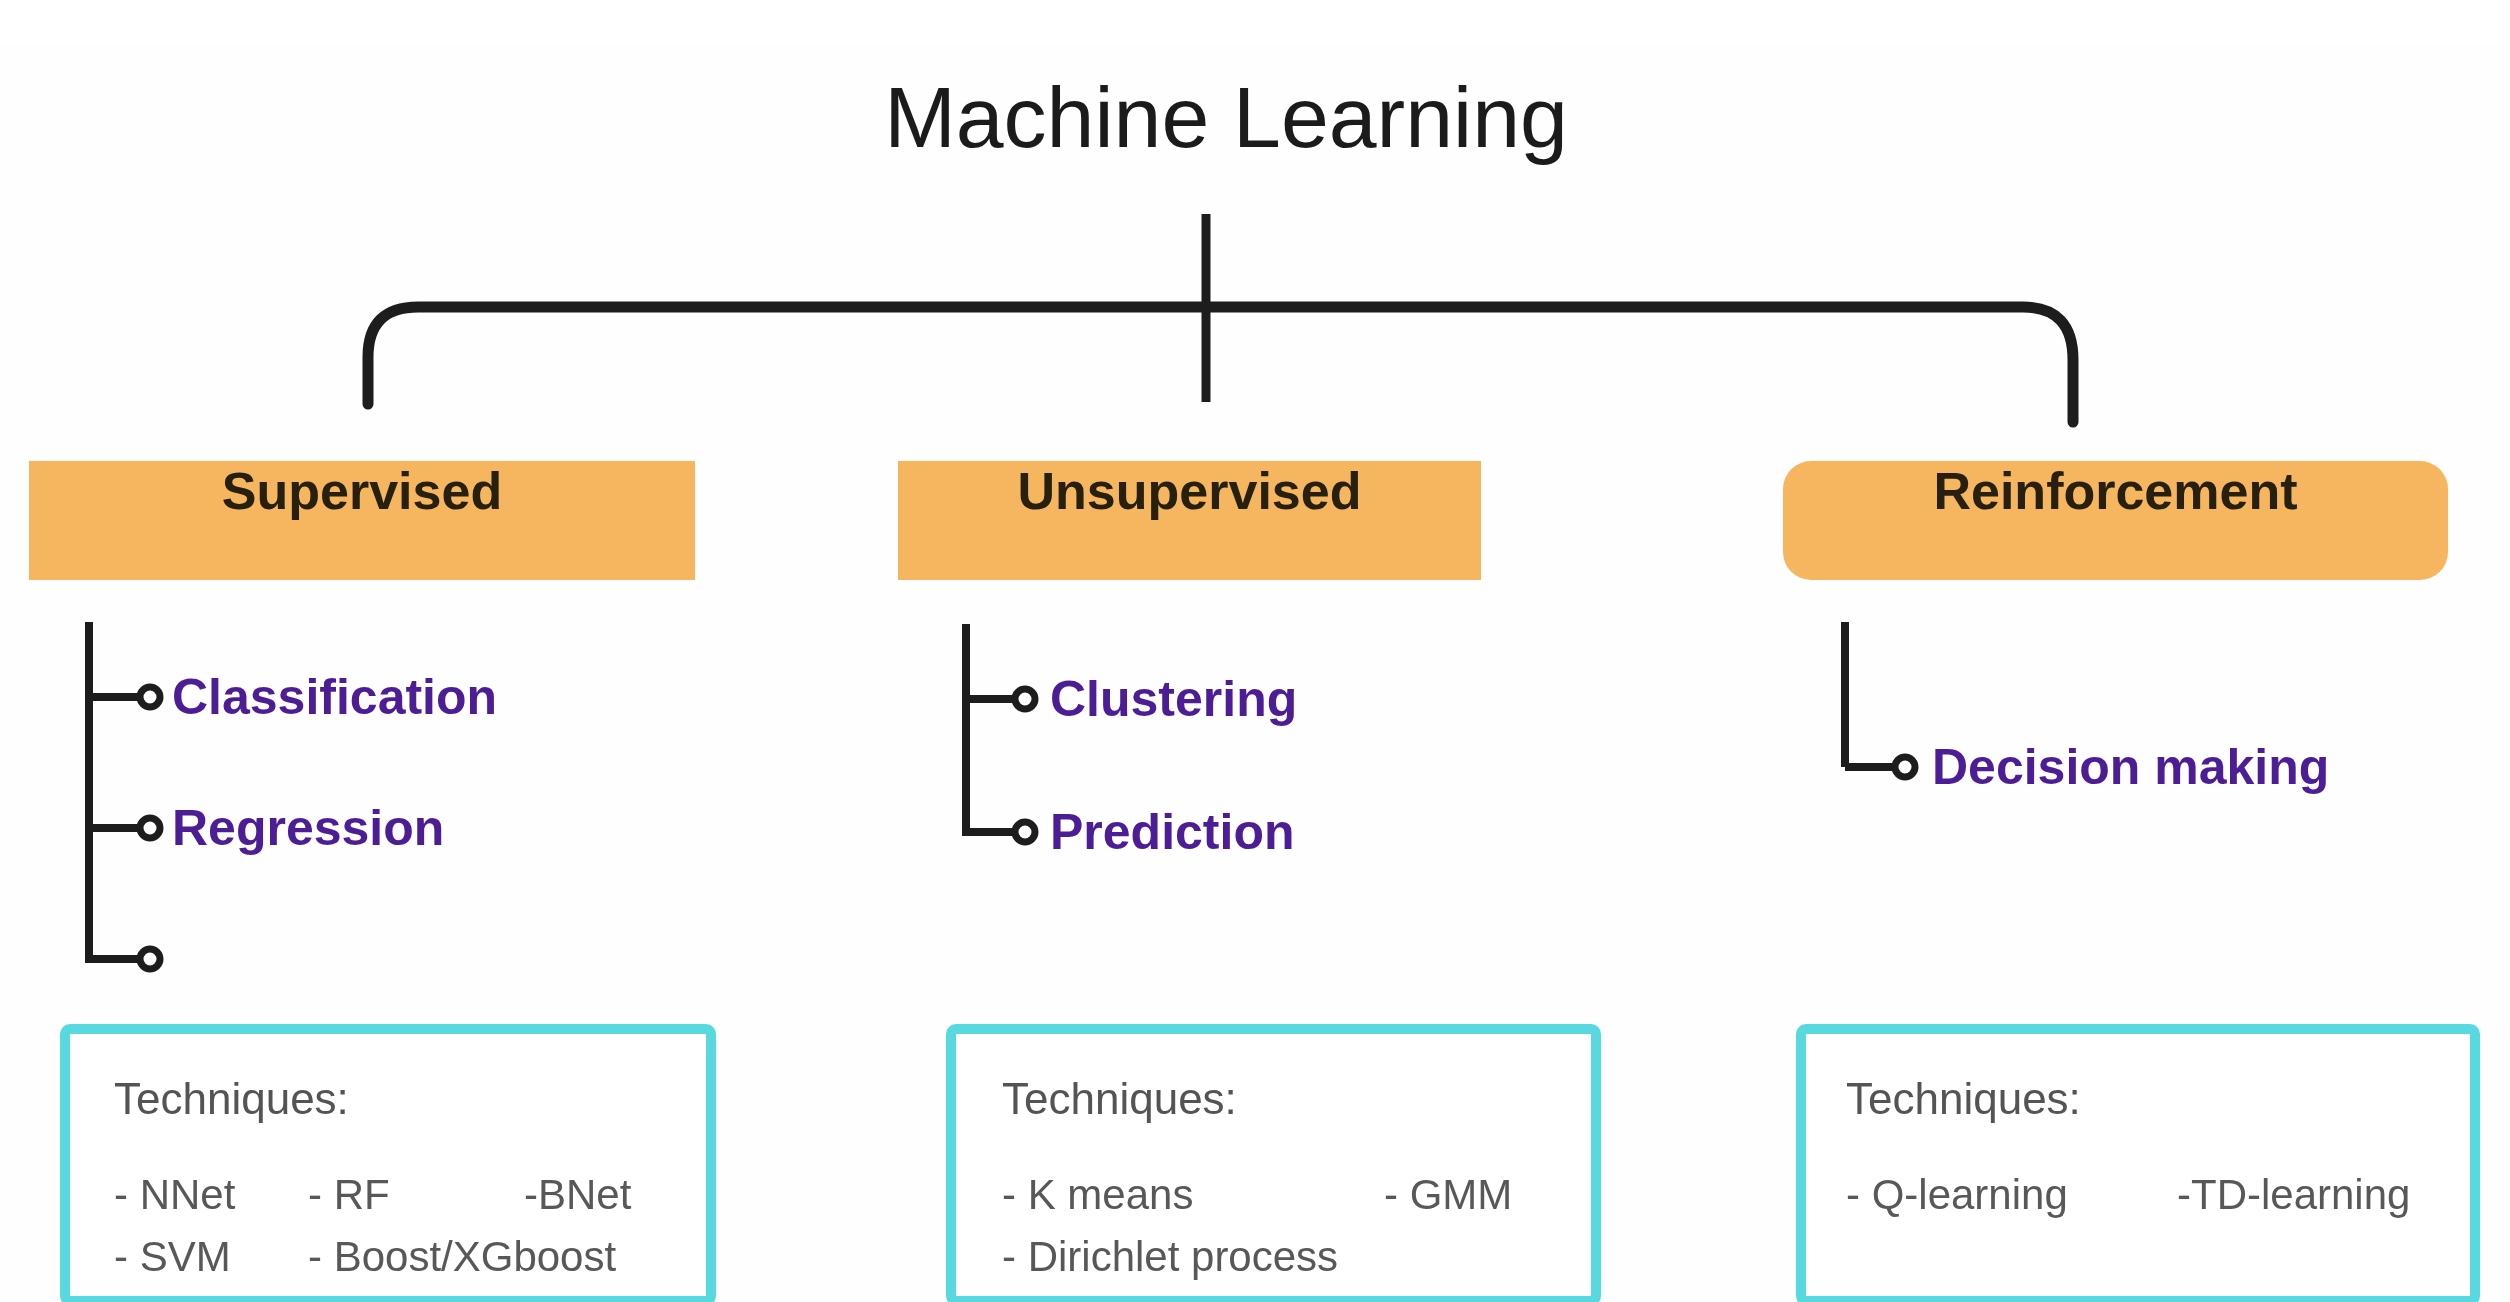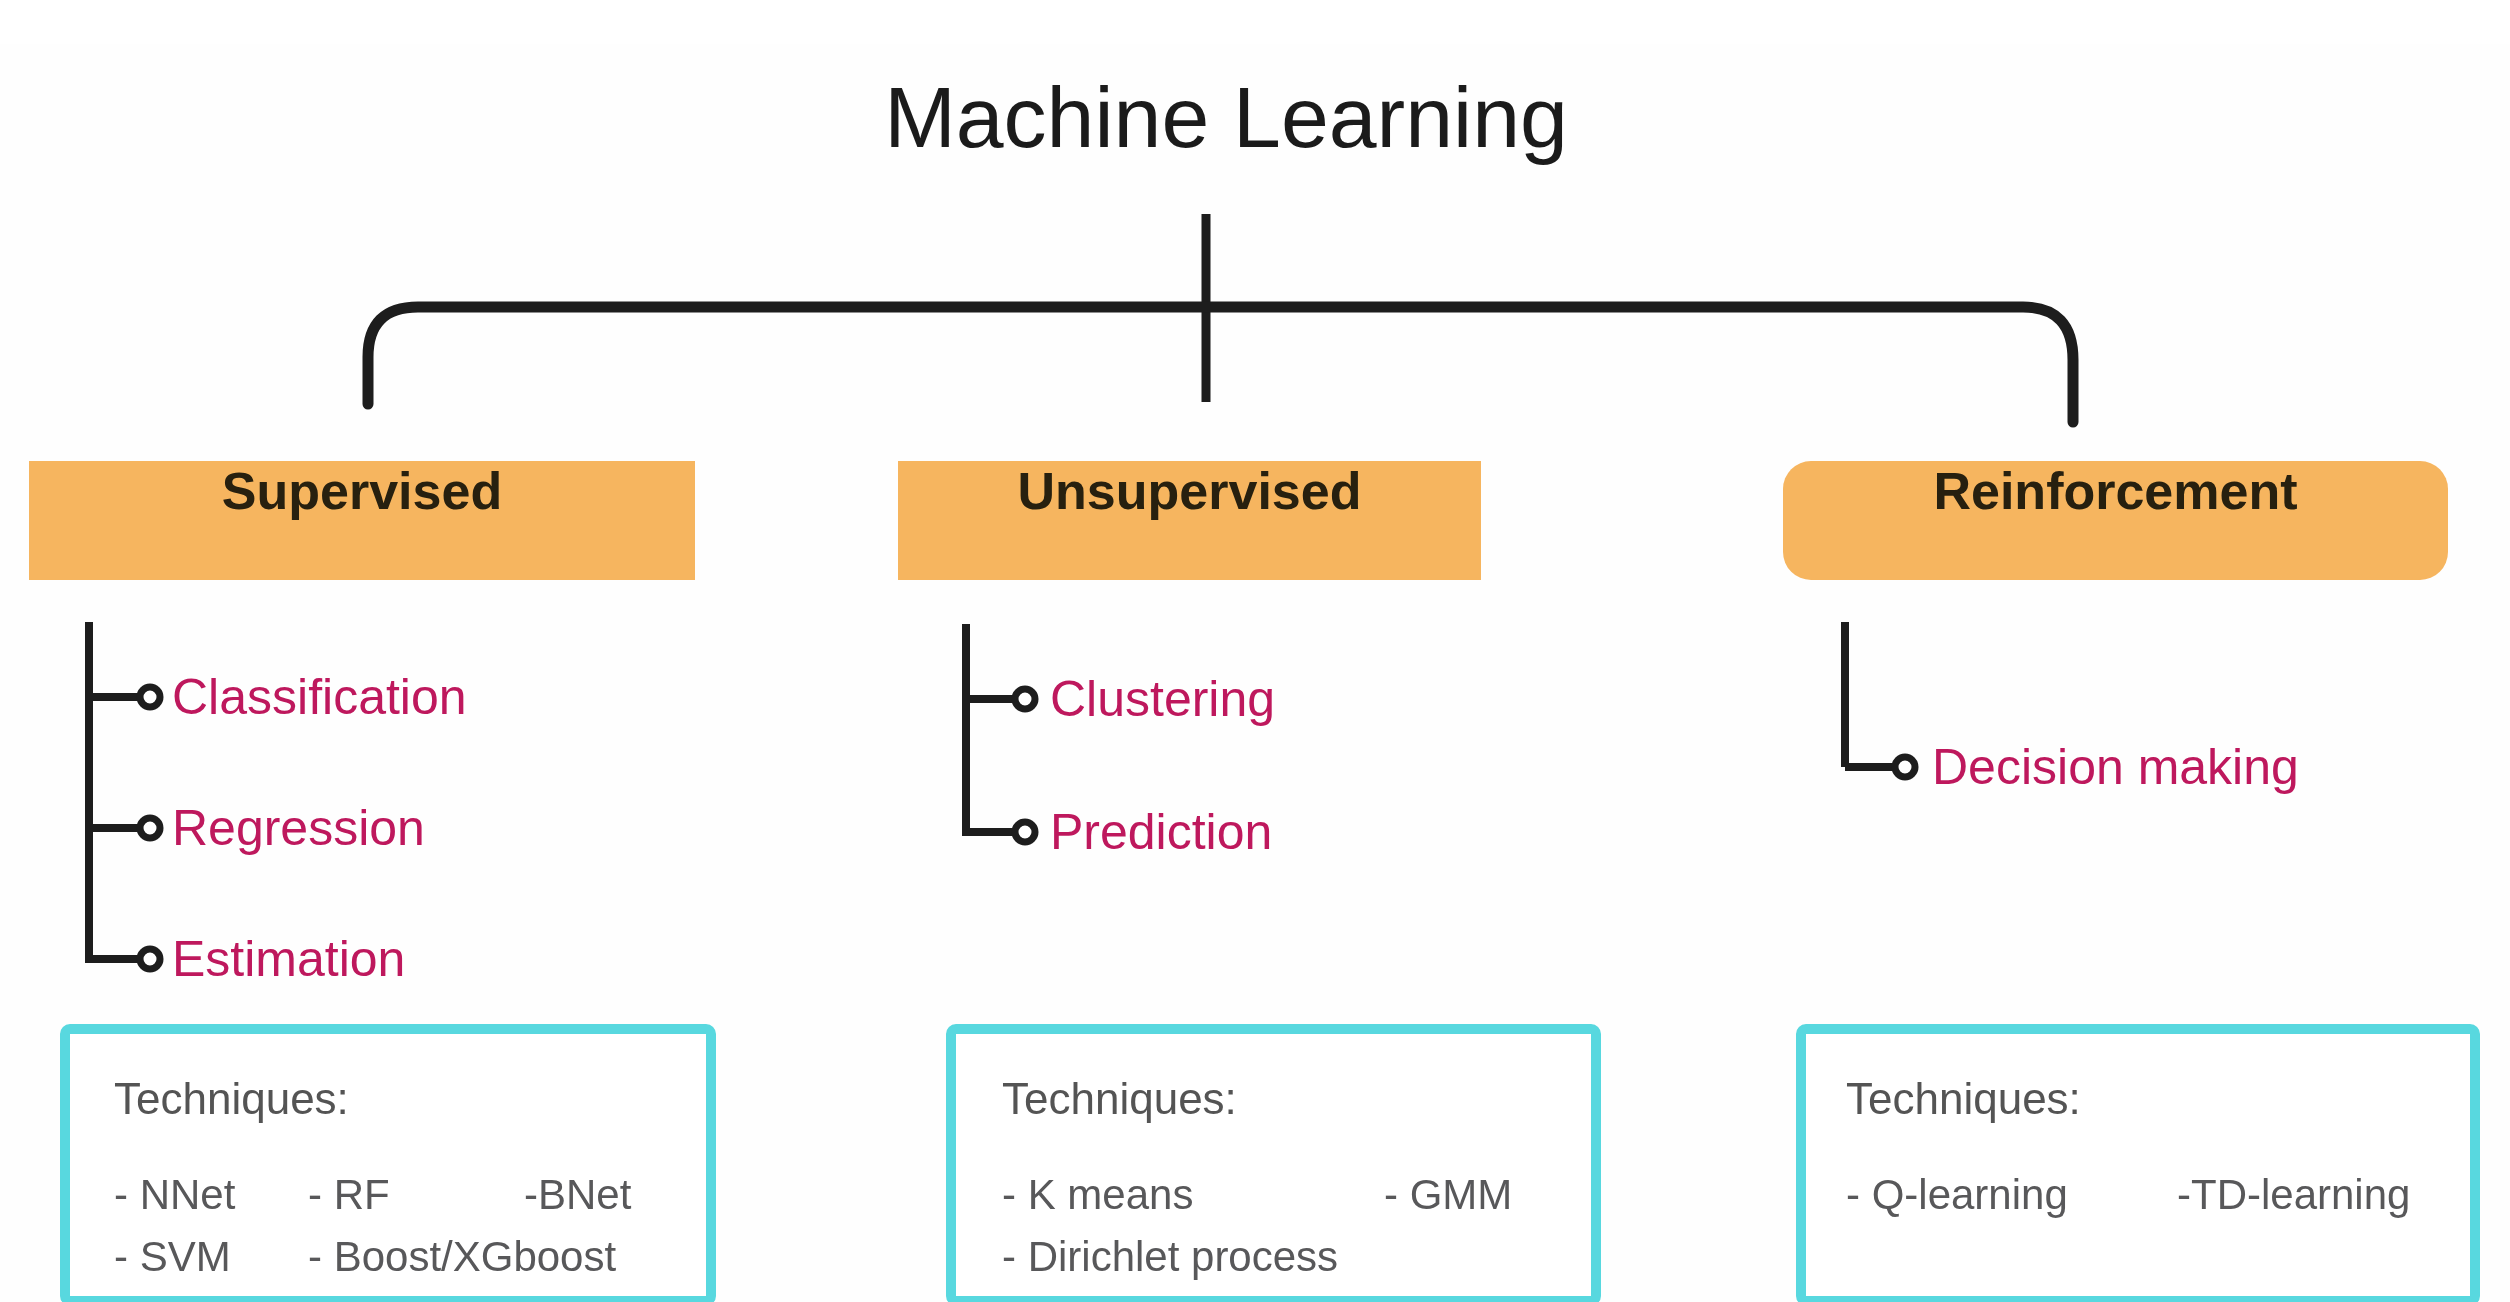--- a/index.html
+++ b/index.html
@@ -38,22 +38,22 @@
     color: #27200f;
   }
   .cat-sup   { left: 29px;   top: 417px; width: 666px; }
   .cat-unsup { left: 898px;  top: 417px; width: 583px; }
   .cat-reinf { left: 1783px; top: 417px; width: 665px; border-radius: 28px; }
 
   .tree-item {
     position: absolute;
     transform: translateY(-50%);
     font-size: 50px;
-    font-weight: 400;
-    color: #be185d;
+    font-weight: 700;
+    color: #4c1d95;
     white-space: nowrap;
   }
 
   .tech-box {
     position: absolute;
     box-sizing: border-box;
     height: 282px;
     top: 980px;
     background: #ffffff;
     border: 10px solid #58D8DF;
@@ -126,21 +126,20 @@
   </div>
   <div class="cat-box cat-unsup">
     <span>Unsupervised</span>
   </div>
   <div class="cat-box cat-reinf">
     <span>Reinforcement</span>
   </div>
 
   <div class="tree-item" style="left:172px; top:653px;">Classification</div>
   <div class="tree-item" style="left:172px; top:784px;">Regression</div>
-  <div class="tree-item" style="left:172px; top:915px;">Estimation</div>
 
   <div class="tree-item" style="left:1050px; top:655px;">Clustering</div>
   <div class="tree-item" style="left:1050px; top:788px;">Prediction</div>
 
   <div class="tree-item" style="left:1932px; top:723px;">Decision making</div>
 
   <div class="tech-box tech-left">
     <p class="tech-title">Techniques:</p>
     <div class="tech-row">
       <span class="c1">- NNet</span>

